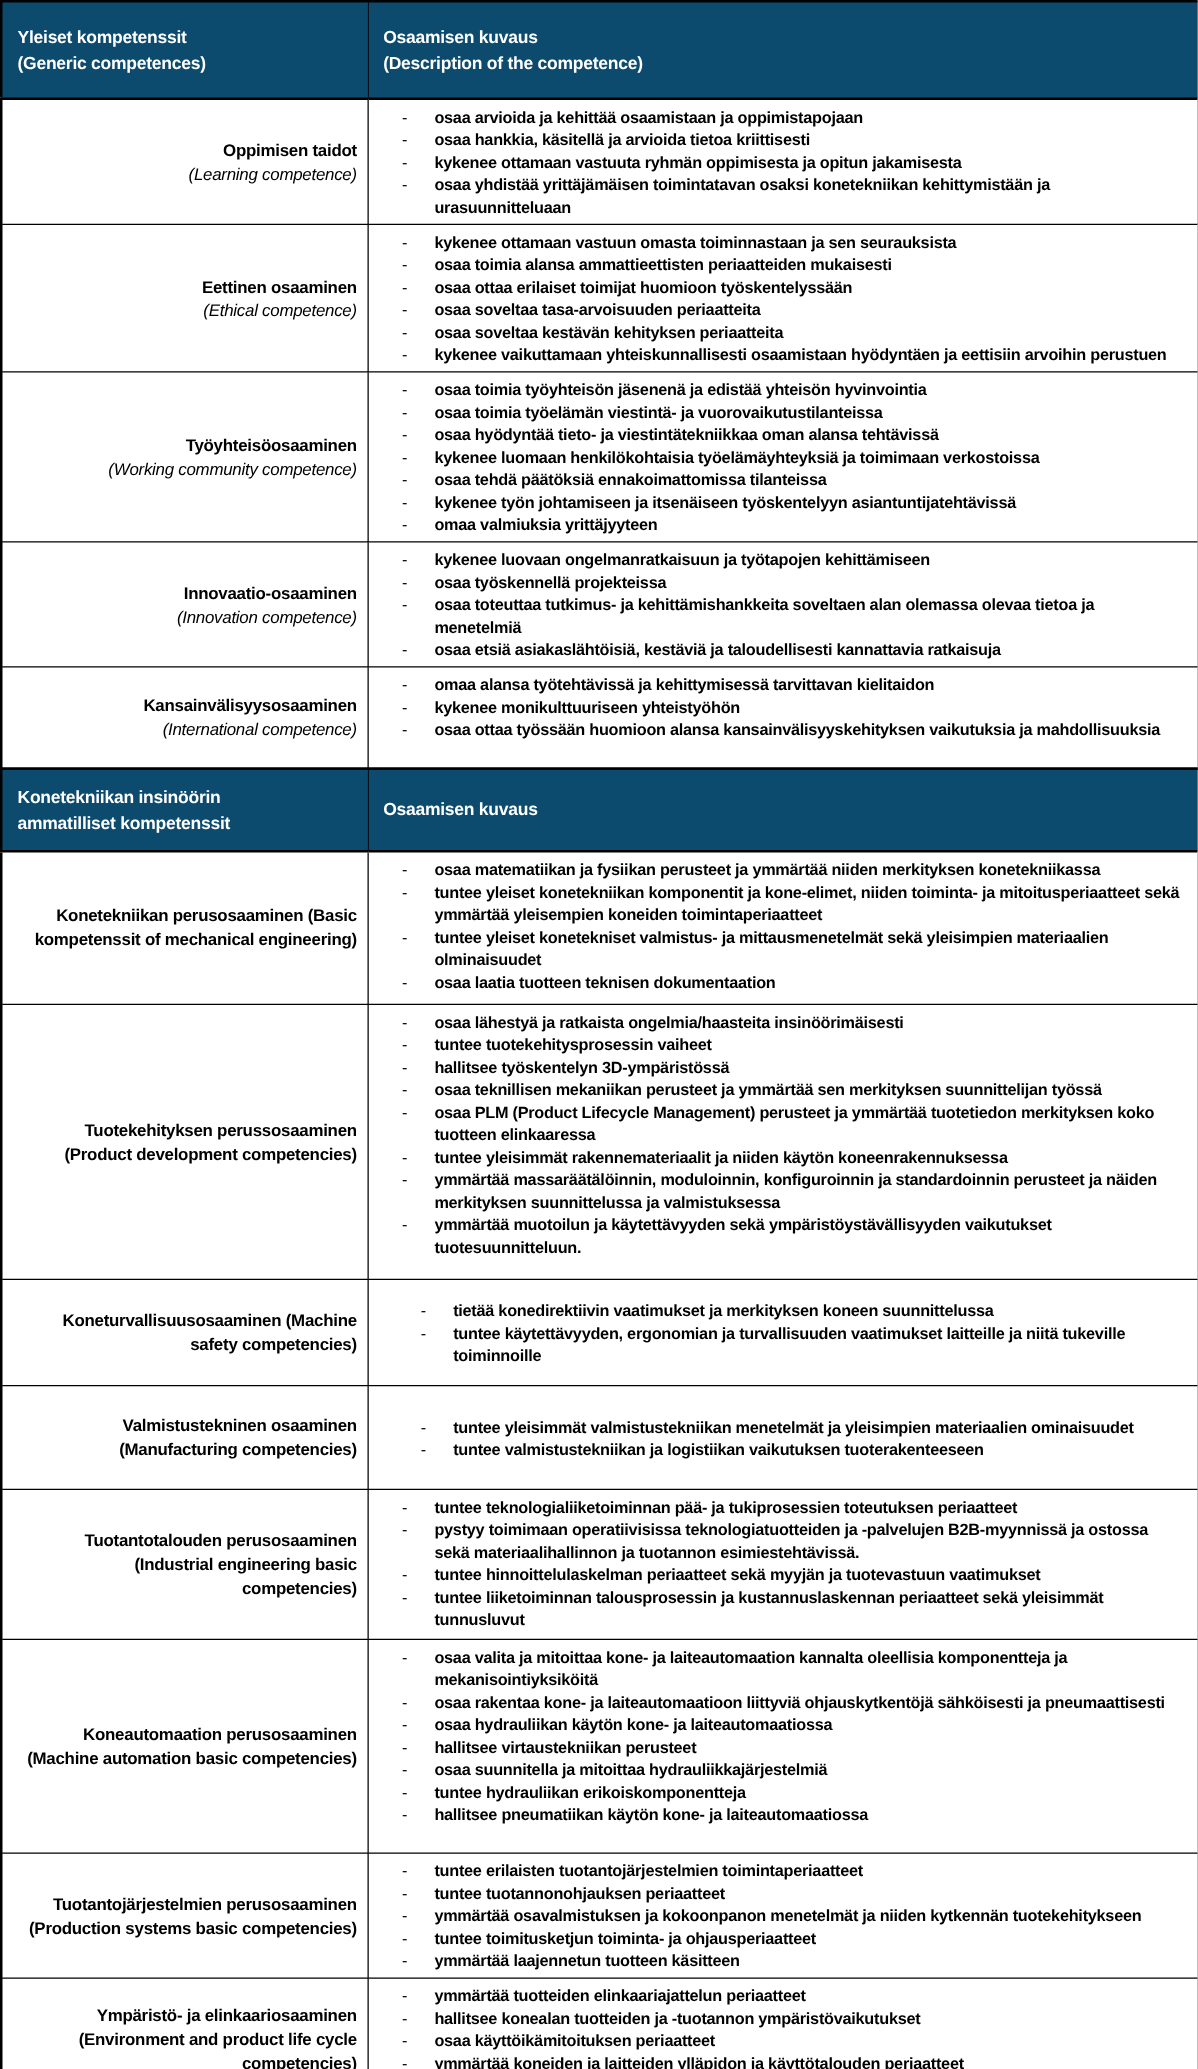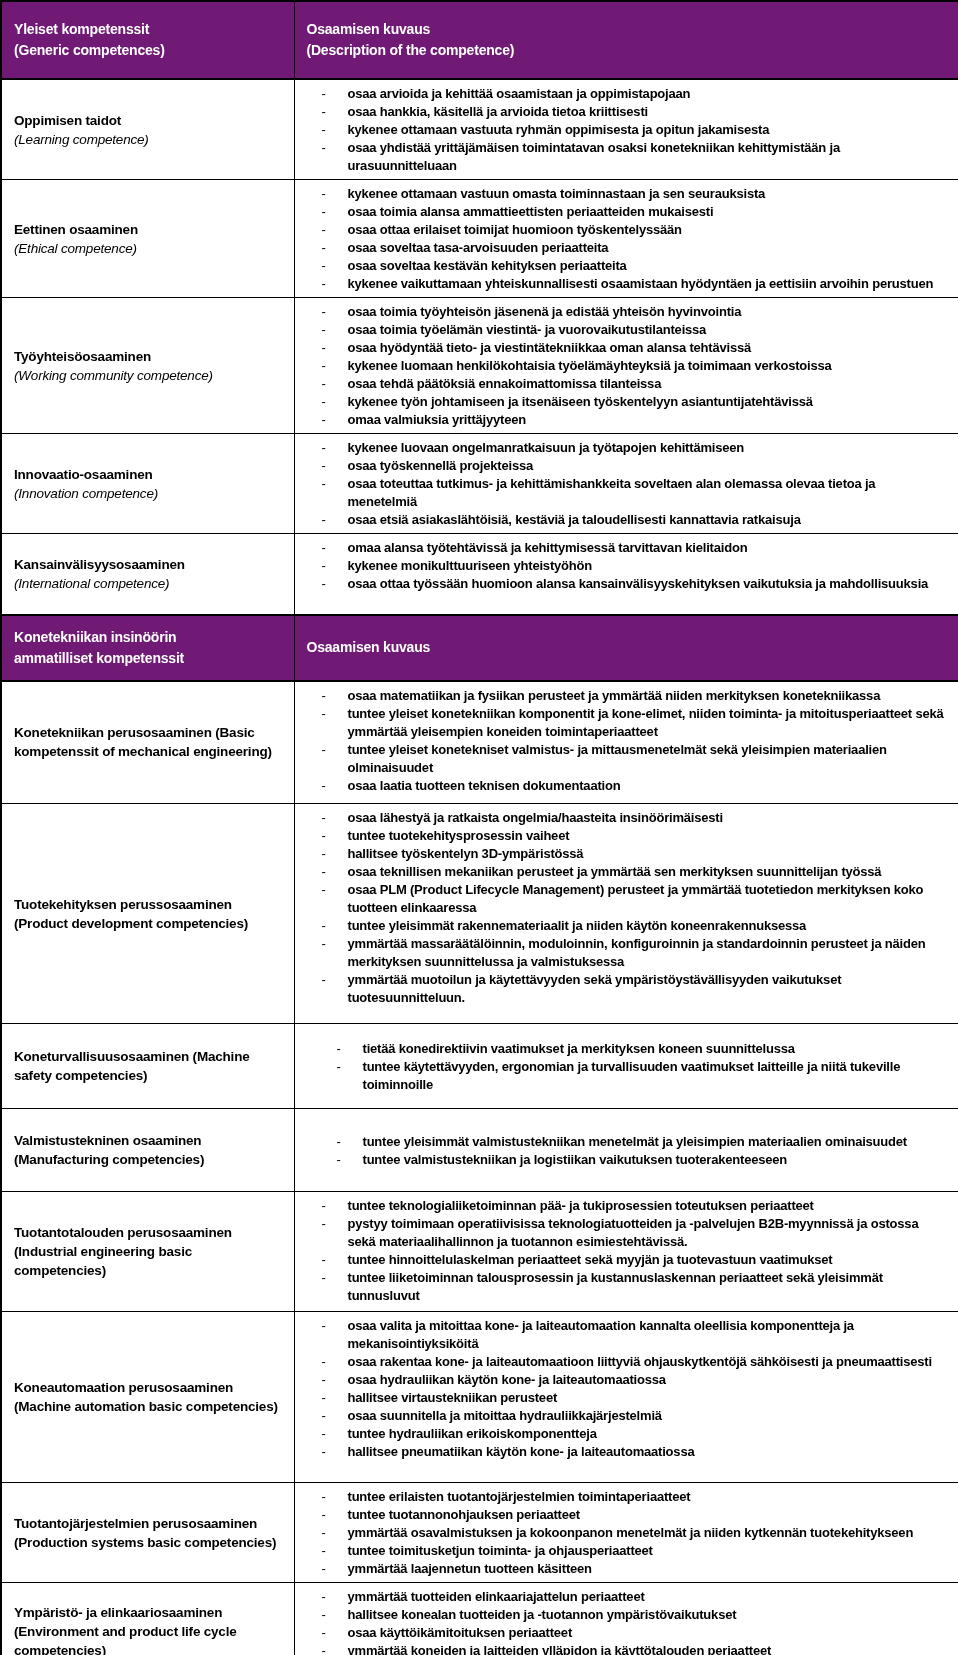--- a/index.html
+++ b/index.html
@@ -14,41 +14,42 @@
     border-collapse: collapse;
     width: 958px;
     table-layout: fixed;
     border: 2px solid #000;
   }
   table.comp-table.t2 { margin-top: -2px; }
 
   th, td { border: 1.5px solid #000; padding: 0; }
 
   thead th {
-    background: #701a75;
+    background: #0c4a6e;
     color: #ffffff;
     text-align: left;
     vertical-align: middle;
     font-size: 14px;
     font-weight: bold;
     line-height: 21px;
     padding: 8px 10px 8px 12px;
     border-bottom: 2px solid #000;
   }
   .t1 thead tr { height: 78px; }
   .t2 thead tr { height: 66px; }
 
   col.c1 { width: 293px; }
   col.c2 { width: 665px; }
 
   td.title-cell {
     vertical-align: middle;
     padding: 4px 8px 4px 12px;
     font-size: 13.5px;
     line-height: 19px;
+    text-align: right;
   }
   .title { font-weight: bold; }
   .subtitle { font-style: italic; font-weight: normal; }
   .subtitle:empty { display: none; }
 
   td.desc-cell {
     vertical-align: top;
     padding: 5px 14px 4px 0;
     font-size: 13px;
     line-height: 18px;

